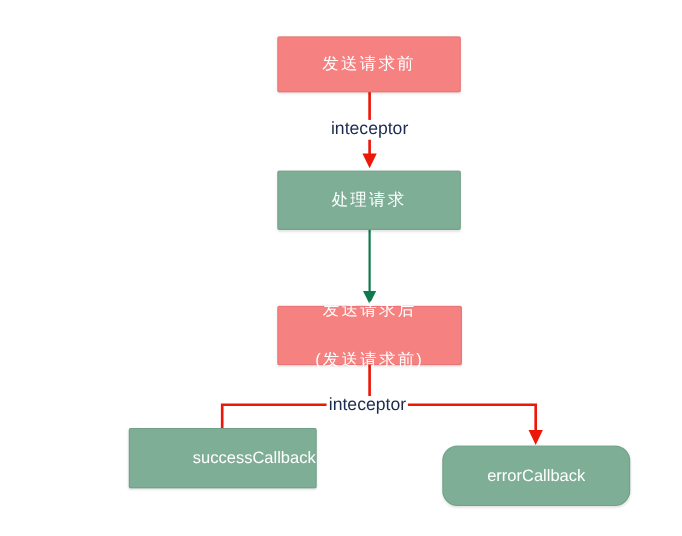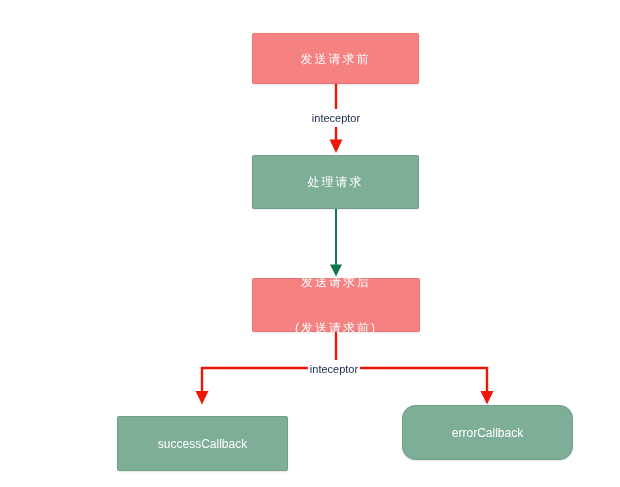--- a/index.html
+++ b/index.html
@@ -39,51 +39,51 @@
     stroke: none;
   }
   .node {
     position: absolute;
     z-index: 2;
     display: flex;
     flex-direction: column;
     align-items: center;
     justify-content: center;
     color: var(--box-text, #ffffff);
-    font-size: 12px;
+    font-size: 15px;
     text-align: center;
     border-radius: 2px;
     box-shadow: 0 1px 2px rgba(0,0,0,0.10);
   }
   .node.pink {
     background: var(--pink-box, #f58181);
     border: 1px solid rgba(222, 103, 103, 0.45);
   }
   .node.green {
     background: var(--green-box, #7fae96);
     border: 1px solid rgba(96, 141, 118, 0.45);
   }
   .node .zh {
     letter-spacing: 2px;
     font-weight: 500;
     line-height: 22px;
   }
   #node-send-before   { left: 252px; top: 33px;  width: 165px; height: 49px; }
   #node-process       { left: 252px; top: 155px; width: 165px; height: 52px; }
   #node-send-after    { left: 252px; top: 278px; width: 166px; height: 52px; gap: 24px; }
-  #node-success       { left: 117px; top: 416px; width: 169px; height: 53px; }
+  #node-success       { left: 117px; top: 389px; width: 169px; height: 53px; align-items: flex-end; }
   #node-error         { left: 402px; top: 405px; width: 169px; height: 53px; border-radius: 14px; }
 
   .edge-label {
     position: absolute;
     z-index: 3;
     transform: translateX(-50%);
     background: var(--background, #ffffff);
     color: var(--label-text, #1b2a4e);
-    font-size: 11px;
+    font-size: 16px;
     line-height: 18px;
     padding: 0 2px;
     white-space: nowrap;
   }
   #label-interceptor-top    { left: 336px; top: 109px; }
   #label-interceptor-bottom { left: 334px; top: 360px; }
 </style>
 </head>
 <body>
 

